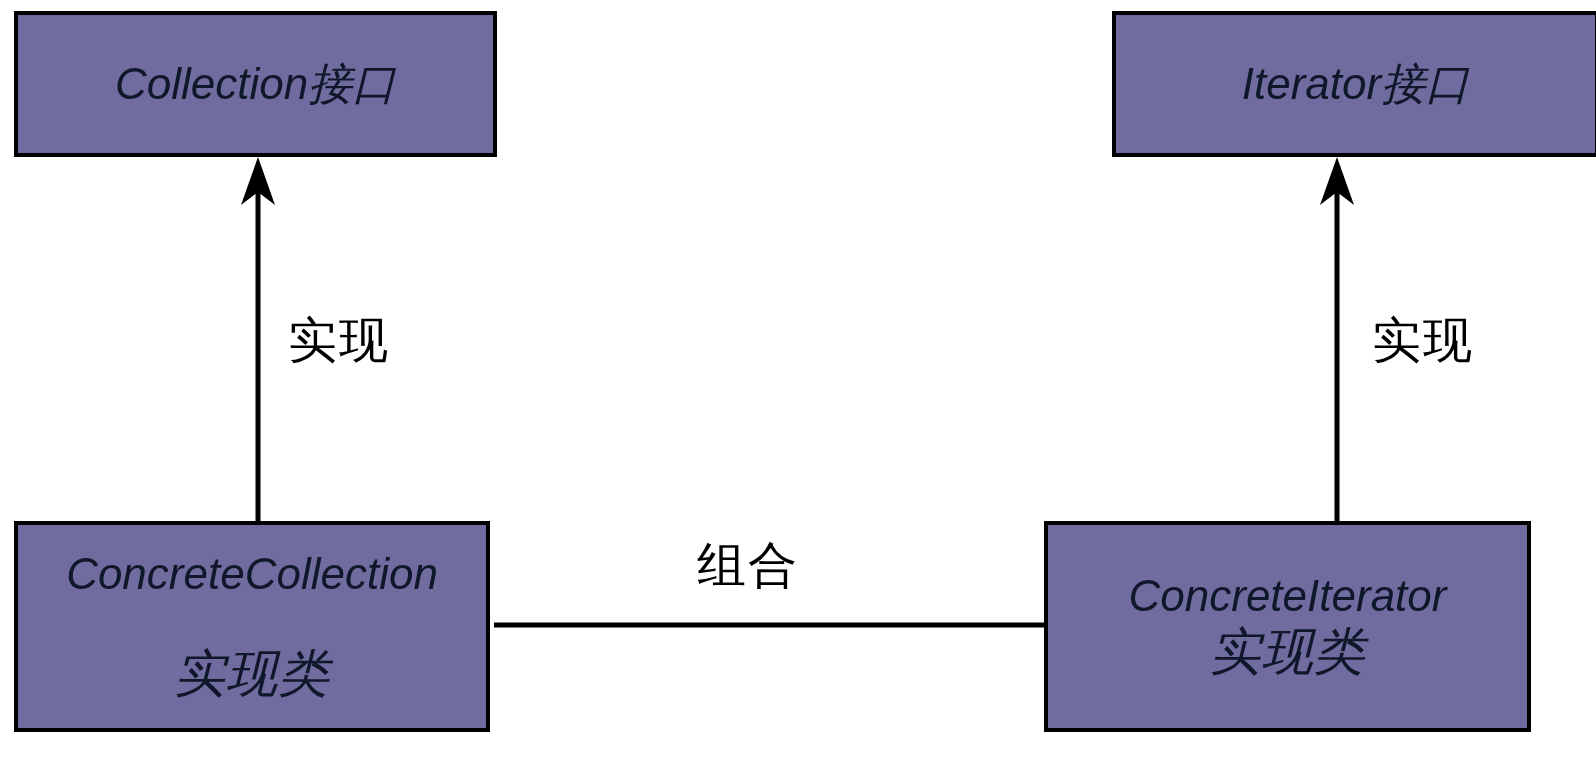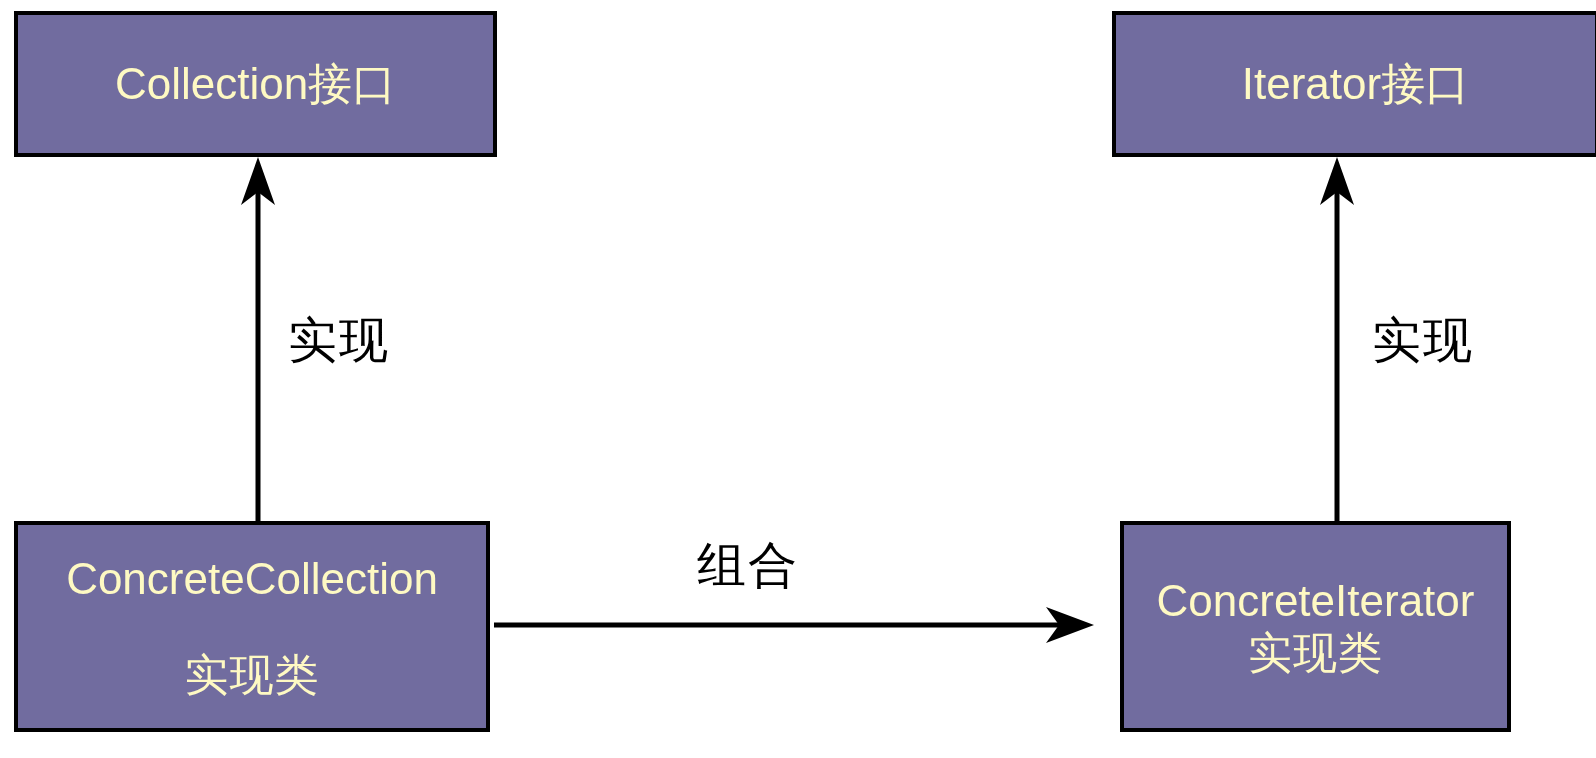--- a/index.html
+++ b/index.html
@@ -21,37 +21,38 @@
   
   .node {
     position: absolute;
     box-sizing: border-box;
     background: #716C9F;
     border: 4px solid #000000;
     display: flex;
     flex-direction: column;
     align-items: center;
     justify-content: center;
-    color: #fef9c3;
+    color: #0f172a;
     line-height: 1.18;
     white-space: nowrap;
+    font-style: italic;
   }
   .node .line-en {
     font-size: 44px;
     letter-spacing: 0px;
   }
   .node .line-cn {
-    font-size: 44px;
+    font-size: 51px;
     letter-spacing: 1px;
   }
 
   #node-collection { left: 14px;   top: 11px;  width: 483px; height: 146px; }
   #node-iterator   { left: 1096px; top: 11px;  width: 487px; height: 146px; margin-left: 16px; }
   #node-concrete-collection { left: 14px;   top: 521px; width: 476px; height: 211px; gap: 44px; }
-  #node-concrete-iterator   { left: 1120px; top: 521px; width: 391px; height: 211px; }
+  #node-concrete-iterator   { left: 1044px; top: 521px; width: 487px; height: 211px; }
 
   
   #connectors {
     position: absolute;
     left: 0;
     top: 0;
     width: 1596px;
     height: 758px;
     pointer-events: none;
   }

